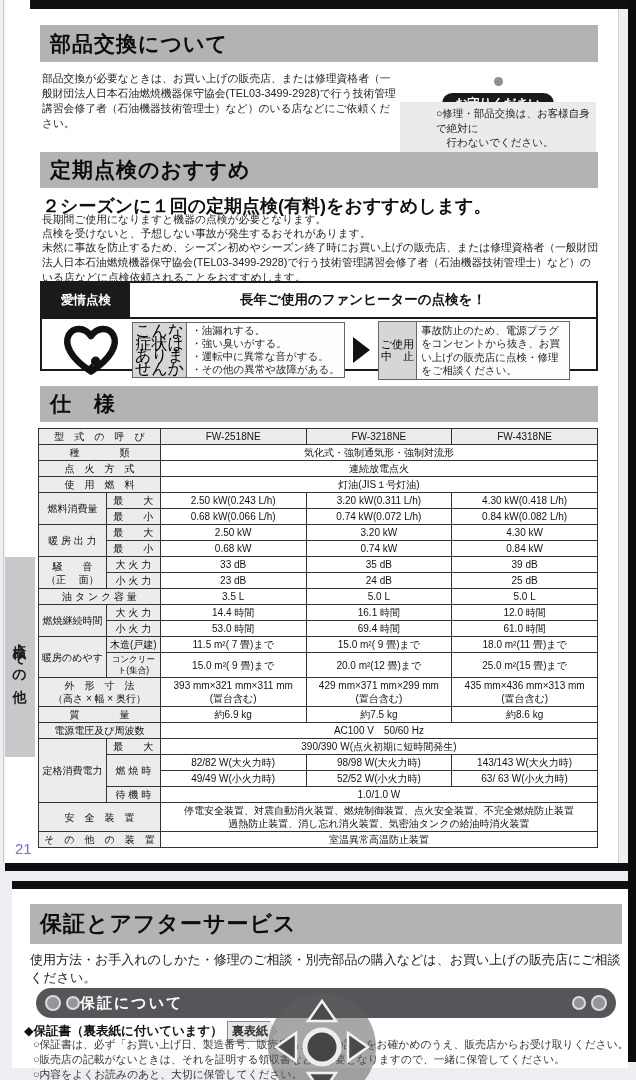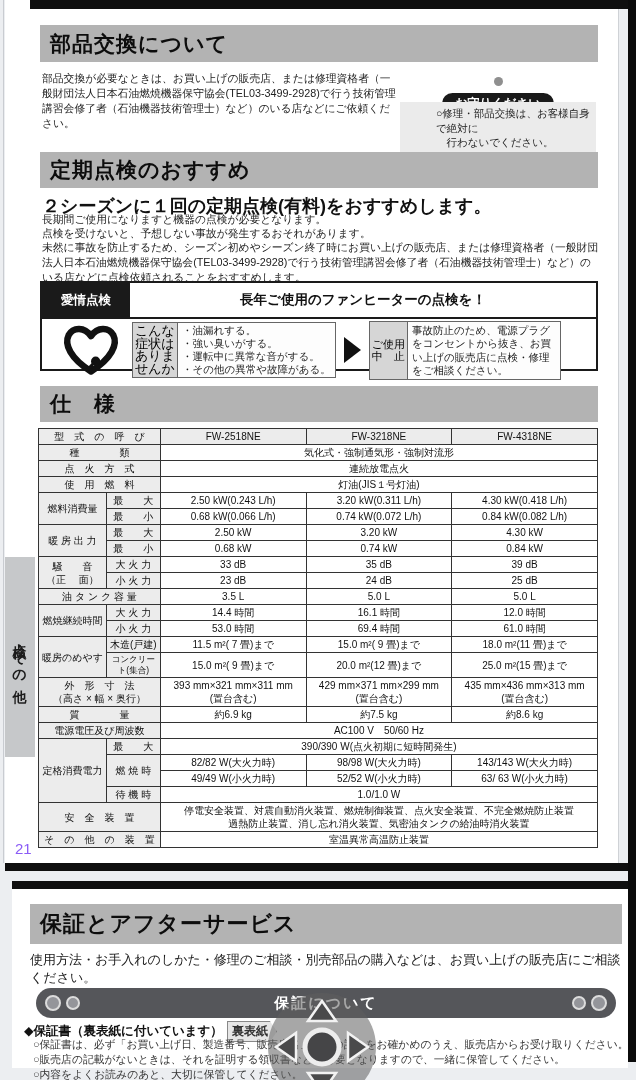--- a/index.html
+++ b/index.html
@@ -17,37 +17,37 @@
   .caution-box { background:#ebebeb; font-size:10.5px; line-height:14.5px; color:#222; padding:4px 6px; }
   .lead { font-weight:bold; font-size:18px; color:#111; }
   .ai-box { border:2px solid #1a1a1a; background:#fff; }
   .ai-head { display:flex; height:36px; border-bottom:2px solid #1a1a1a; }
   .ai-label { width:88px; background:#1a1a1a; color:#fff; font-weight:bold; font-size:12.5px;
               display:flex; align-items:center; justify-content:center; }
   .ai-headline { flex:1; display:flex; align-items:center; justify-content:center;
                  font-weight:bold; font-size:13.5px; color:#111; }
   .ai-body { display:flex; align-items:center; height:62px; padding:2px 6px; }
   .grp { display:flex; border:1px solid #666; }
-  .grp-label { background:#d6d6d6; font-size:13px; line-height:12.5px; text-align:center;
+  .grp-label { background:#d6d6d6; font-size:16px; line-height:12.5px; text-align:center;
                display:flex; flex-direction:column; justify-content:center; padding:0 2px; border-right:1px solid #666; }
   .grp-body { background:#fdfdfd; font-size:10.5px; line-height:13px; padding:1px 4px; color:#1c1c1c; }
   .tri-right { width:0; height:0; border-top:13px solid transparent; border-bottom:13px solid transparent;
                border-left:17px solid #111; margin:0 8px; }
   table.spec { border-collapse:collapse; width:560px; font-size:10px; color:#111; background:#fff; }
   .spec th, .spec td { border:1px solid #333; padding:1px 2px; text-align:center;
                        font-weight:normal; line-height:1.3; }
   .spec th, .spec td.hd { background:#ececec; }
   .spec td { background:#fff; }
   .tiny { font-size:8.5px; }
   .vtab { background:#c6c8ca; color:#1c1c1c; font-weight:bold; font-size:14px; letter-spacing:3px;
           writing-mode:vertical-rl; display:flex; align-items:center; justify-content:center; }
   .sep { background:#0f0f0f; }
   .p2-body { font-size:13px; line-height:18px; color:#1a1a1a; }
   .wbar { background:#55565a; border-radius:16px; display:flex; align-items:center; padding:0 9px; }
-  .wbar-title { flex:1; text-align:center; color:#fff; font-weight:bold; font-size:15px; letter-spacing:2px; }
+  .wbar-title { flex:1; text-align:left; color:#fff; font-weight:bold; font-size:15px; letter-spacing:2px; }
   .rings { display:flex; align-items:center; gap:5px; }
   .ring { border-radius:50%; border:2px solid #dcdcdc; background:#94959a; }
   .ring.big { width:16px; height:16px; } .ring.sm { width:14px; height:14px; }
   .whead { font-weight:bold; font-size:12.5px; color:#111; display:flex; align-items:center; gap:4px; }
   .tag { font-size:12px; background:#e6e6e6; color:#333; padding:1px 8px 1px 4px; border:1px solid #888;
          clip-path:polygon(0 0, 86% 0, 100% 50%, 86% 100%, 0 100%); }
   .bullets { font-size:10.8px; line-height:14.8px; color:#333; }
   .pgno { font-size:15px; color:#8b5cf6; }
 </style>
 </head>

